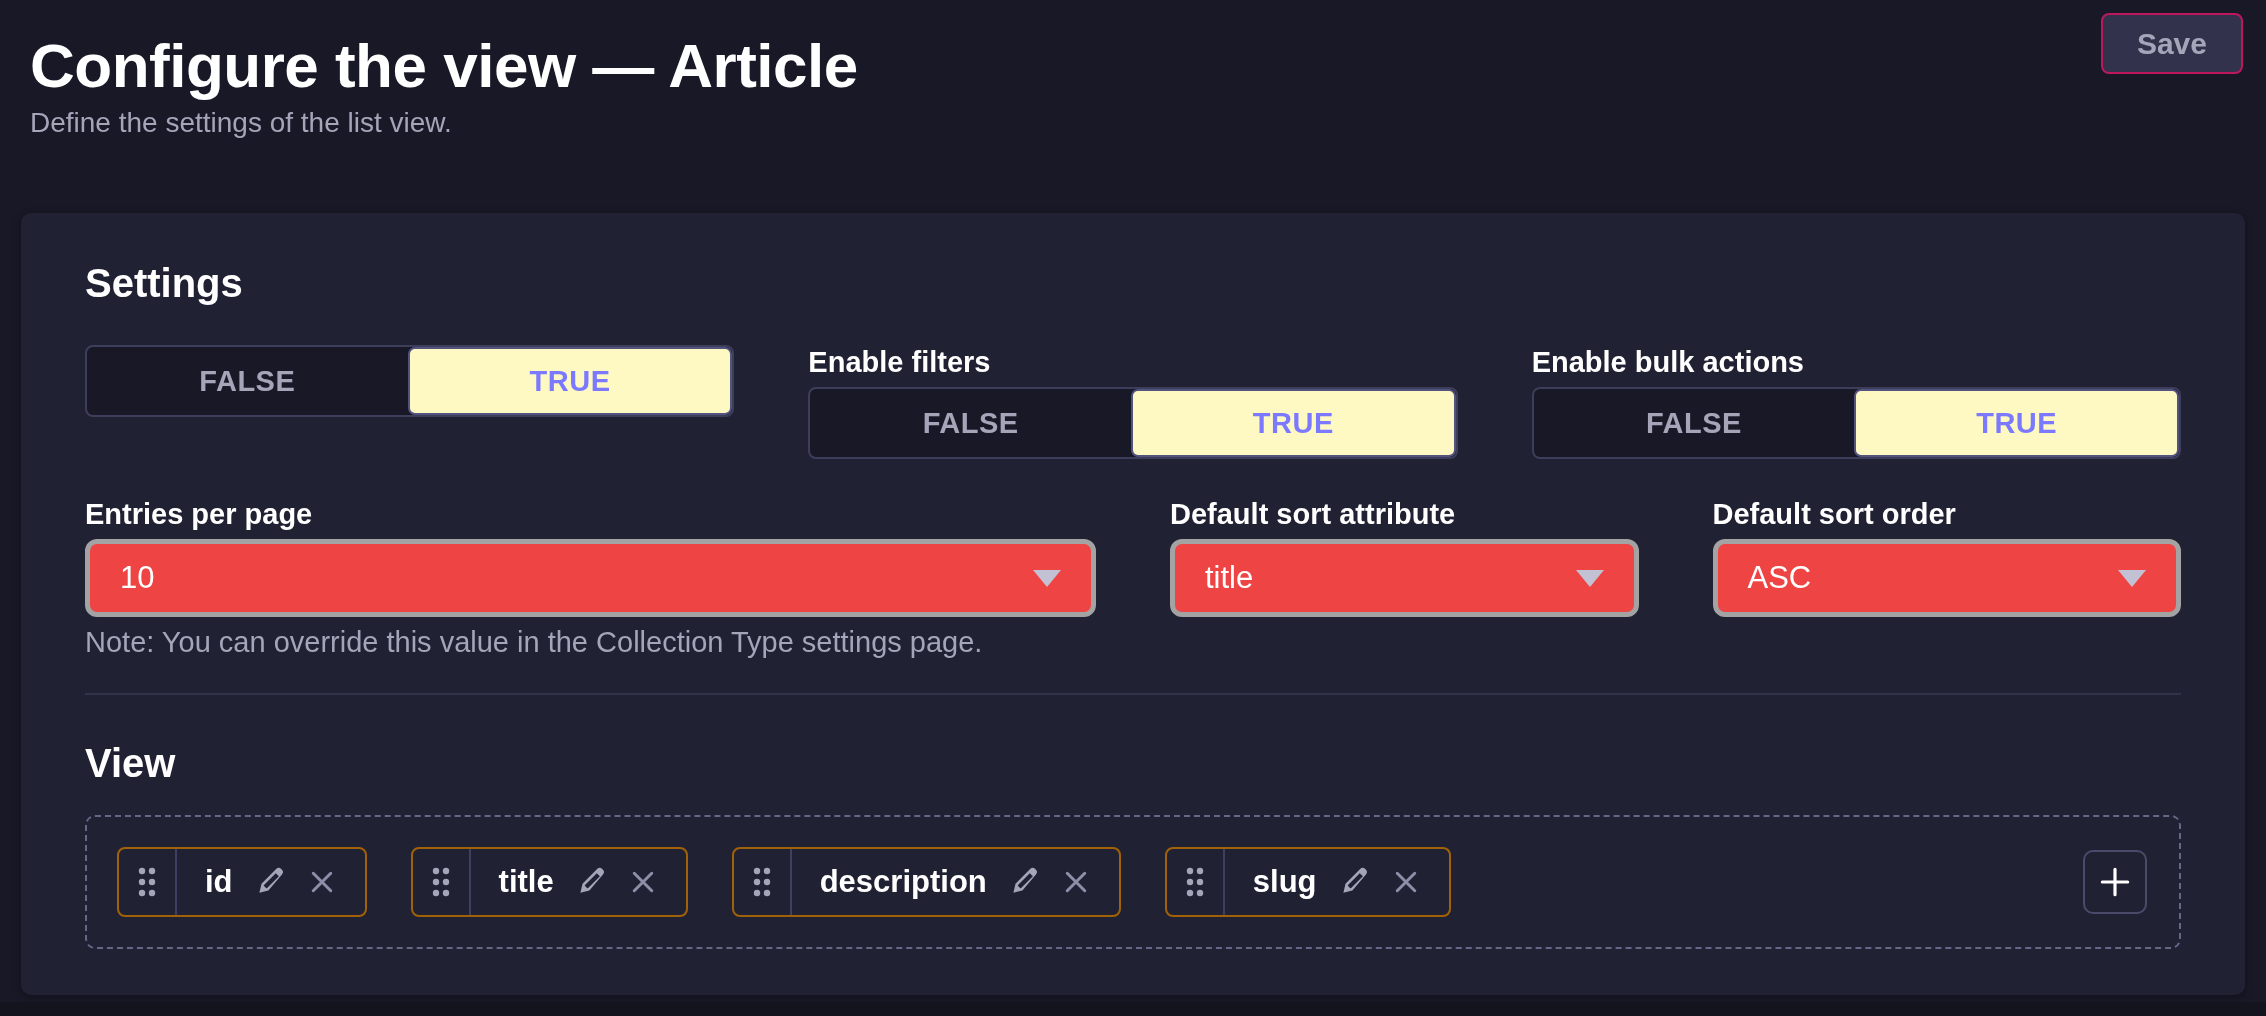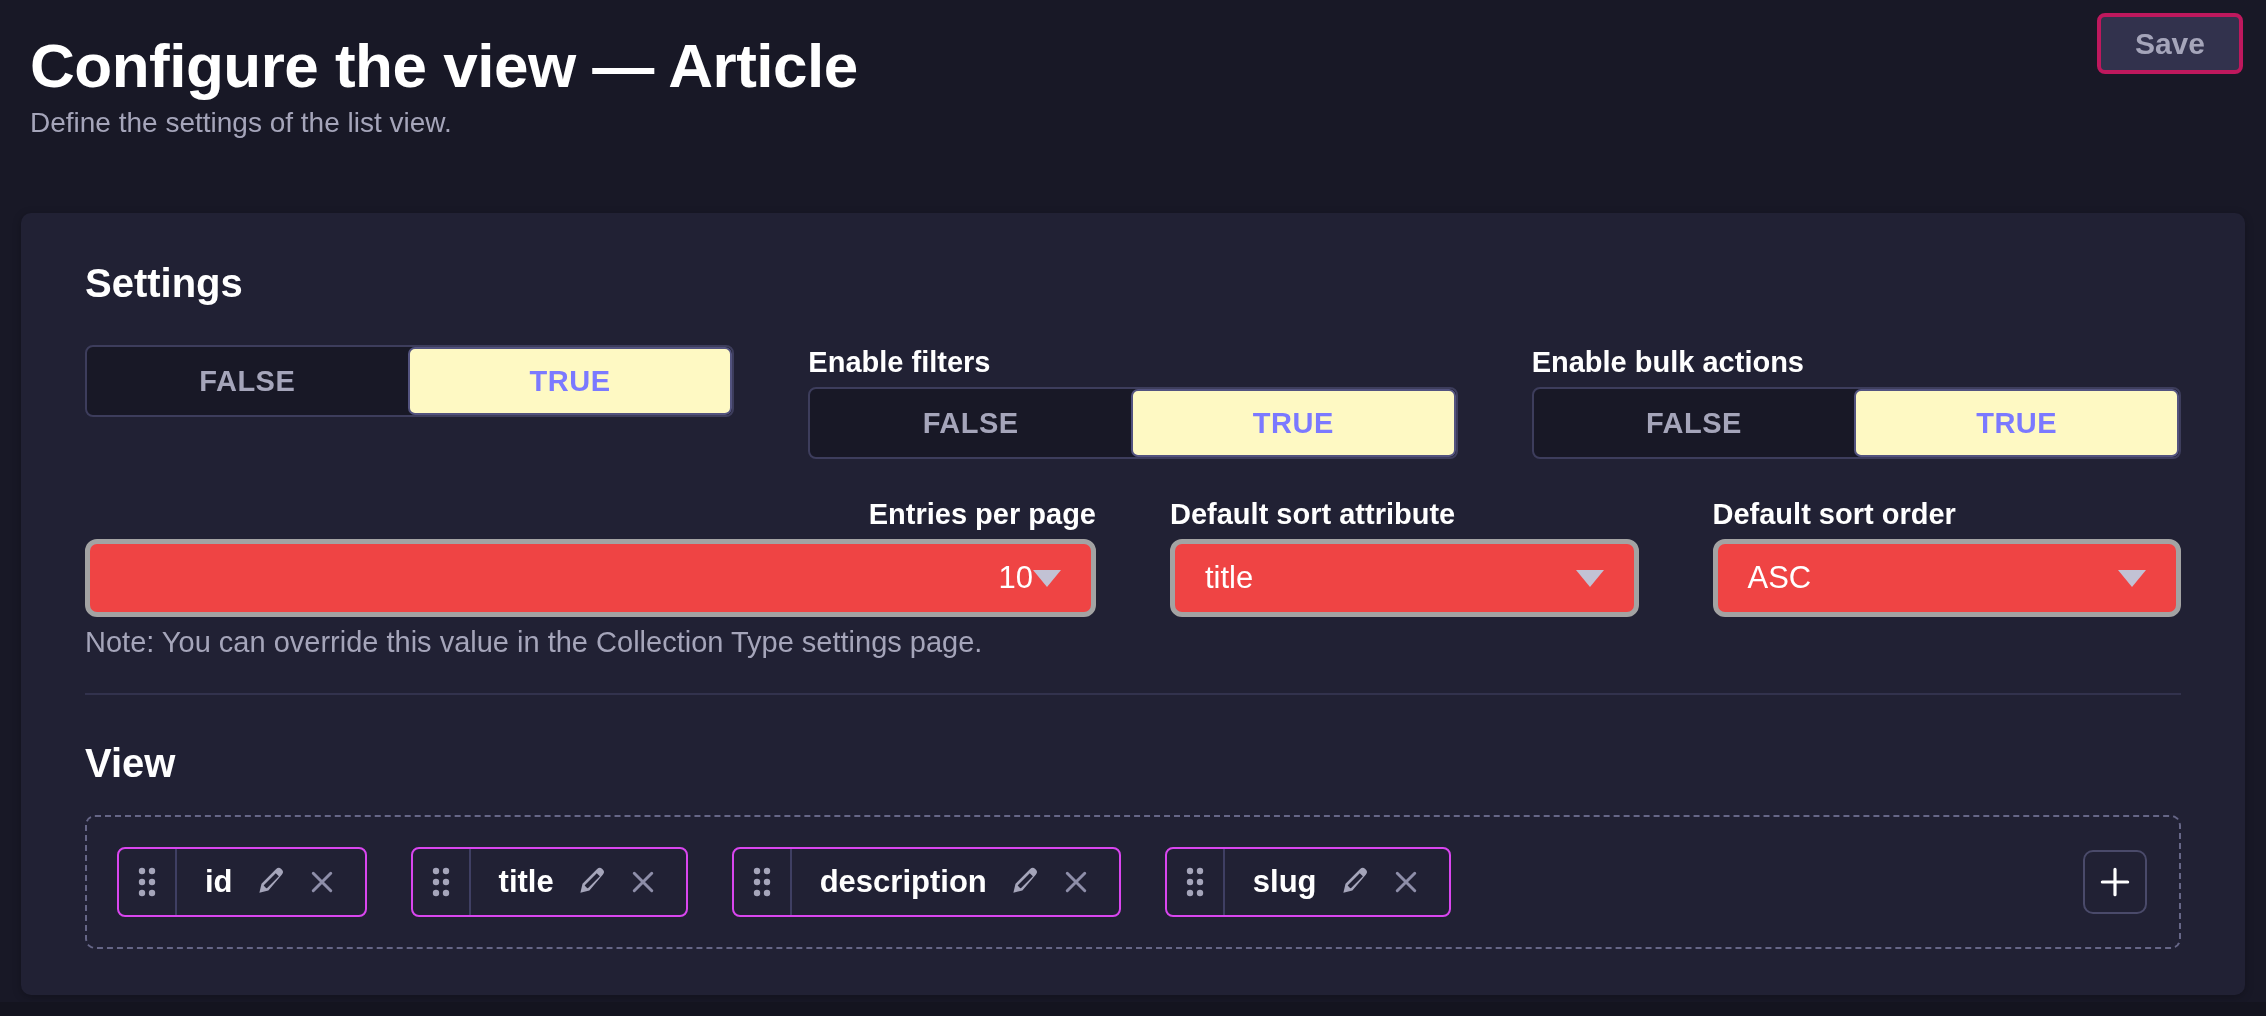--- a/index.html
+++ b/index.html
@@ -5,57 +5,57 @@
   * { margin:0; padding:0; box-sizing:border-box; }
   html,body { width:2266px; height:1016px; background:#181826; overflow:hidden;
               font-family:"Liberation Sans", sans-serif; }
   .page { position:relative; width:2266px; height:1016px; background:#181826; }
 
   
   .header { position:relative; height:213px; padding:30px 30px 0 30px; }
   .page-title { color:#ffffff; font-size:62px; font-weight:700; letter-spacing:-0.5px; line-height:1.15; }
   .page-subtitle { margin-top:6px; color:#a5a5ba; font-size:28px; font-weight:400; }
   .save-btn { position:absolute; top:13px; right:23px; height:61px; padding:0 34px;
-              background:#32324d; border:4px solid #be185d; border-radius:8px;
+              background:#32324d; border:2px solid #be185d; border-radius:8px;
               color:#a5a5ba; font-size:30px; font-weight:600; cursor:pointer;
               display:flex; align-items:center; justify-content:center; }
 
   
   .panel { margin:0 21px; height:782px; background:#212134; border-radius:10px;
            padding:48px 64px 46px 64px; box-shadow:0 2px 8px rgba(0,0,0,0.25); }
   .section-heading { color:#ffffff; font-size:40px; font-weight:600; line-height:1.1; }
 
   .toggle-grid { display:grid; grid-template-columns:repeat(3,1fr); column-gap:74px; margin-top:40px; }
   .field-label { color:#ffffff; font-size:29px; font-weight:600; line-height:34px; margin-bottom:8px; display:block; }
 
   .bool-toggle { display:flex; height:72px; background:#181826; border:2px solid #3d3d5c;
                  border-radius:8px; overflow:hidden; }
   .bool-opt { flex:1; display:flex; align-items:center; justify-content:center;
               font-size:29px; font-weight:600; letter-spacing:0.5px; color:#a5a5ba; cursor:pointer; }
   .bool-opt.selected { color:#7b79ff; background:#fef9c3; border:2px solid #53537f; border-radius:7px; }
 
   .select-grid { display:grid; grid-template-columns:repeat(4,1fr); column-gap:74px; margin-top:38px; }
-  .span2 { grid-column:span 2;text-align:right; }
+  .span2 { grid-column:span 2; }
   .select-box { height:78px; background:#ef4444; border:5px solid #a3a3a3; border-radius:12px;
                 display:flex; align-items:center; padding:0 30px; cursor:pointer; }
   .select-value { color:#ffffff; font-size:31px; flex:1; }
   .caret { width:0; height:0; border-left:14px solid transparent; border-right:14px solid transparent;
            border-top:17px solid #c2c2d4; }
 
   .note { margin-top:8px; color:#a5a5ba; font-size:29px; line-height:34px; }
 
   .divider { margin-top:34px; border-top:2px solid #32324d; }
   .view-heading { margin-top:46px; }
 
   .drop-zone { position:relative; margin-top:30px; height:134px;
                border:2px dashed #666687; border-radius:10px;
                display:flex; align-items:center; gap:44px; padding:0 30px; }
 
   .chip { display:flex; align-items:stretch; height:70px; background:#212134;
-          border:2px solid #d946ef; border-radius:8px; }
+          border:2px solid #a16207; border-radius:8px; }
   .chip-handle { width:58px; display:flex; align-items:center; justify-content:center;
                  border-right:2px solid #3f3f63; cursor:grab; }
   .chip-body { display:flex; align-items:center; gap:22px; padding:0 28px; }
   .chip-label { color:#ffffff; font-size:31px; font-weight:600; }
   .icon-btn { display:flex; align-items:center; justify-content:center; cursor:pointer;
               background:none; border:none; padding:0; }
 
   .add-btn { position:absolute; right:32px; top:50%; transform:translateY(-50%);
              width:64px; height:64px; background:transparent; border:2px solid #4a4a6a;
              border-radius:10px; display:flex; align-items:center; justify-content:center; cursor:pointer; }

